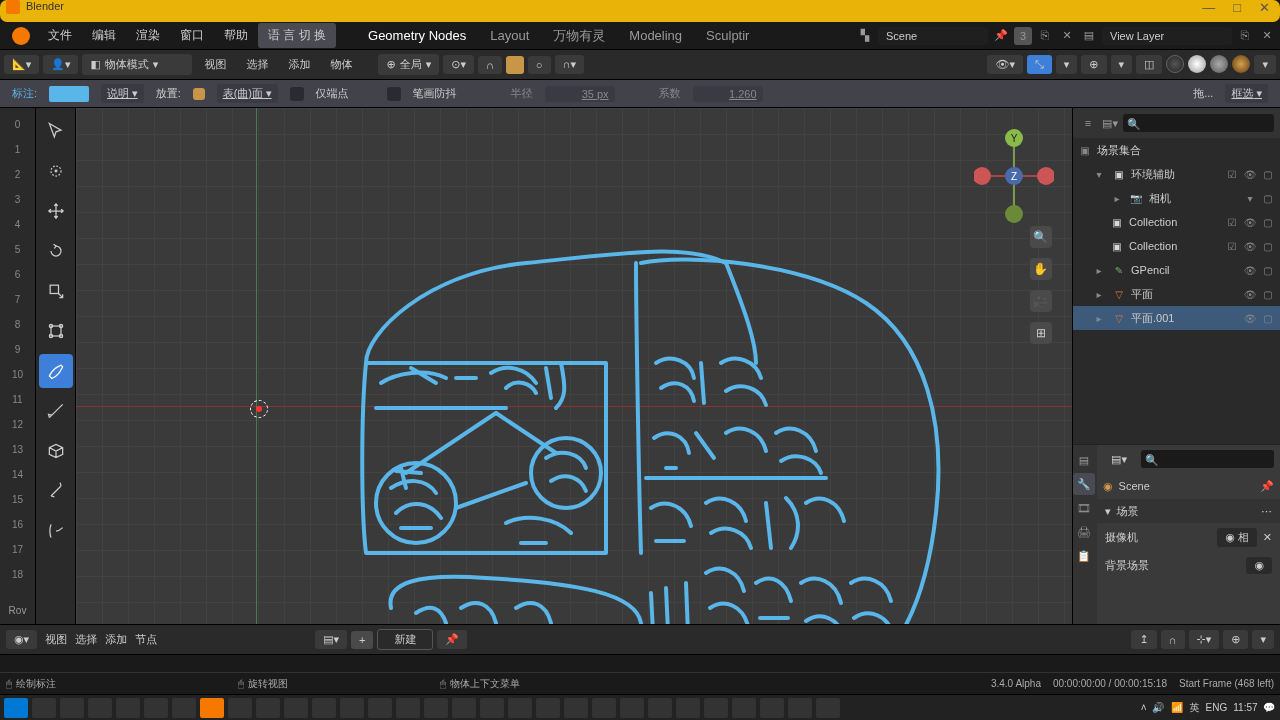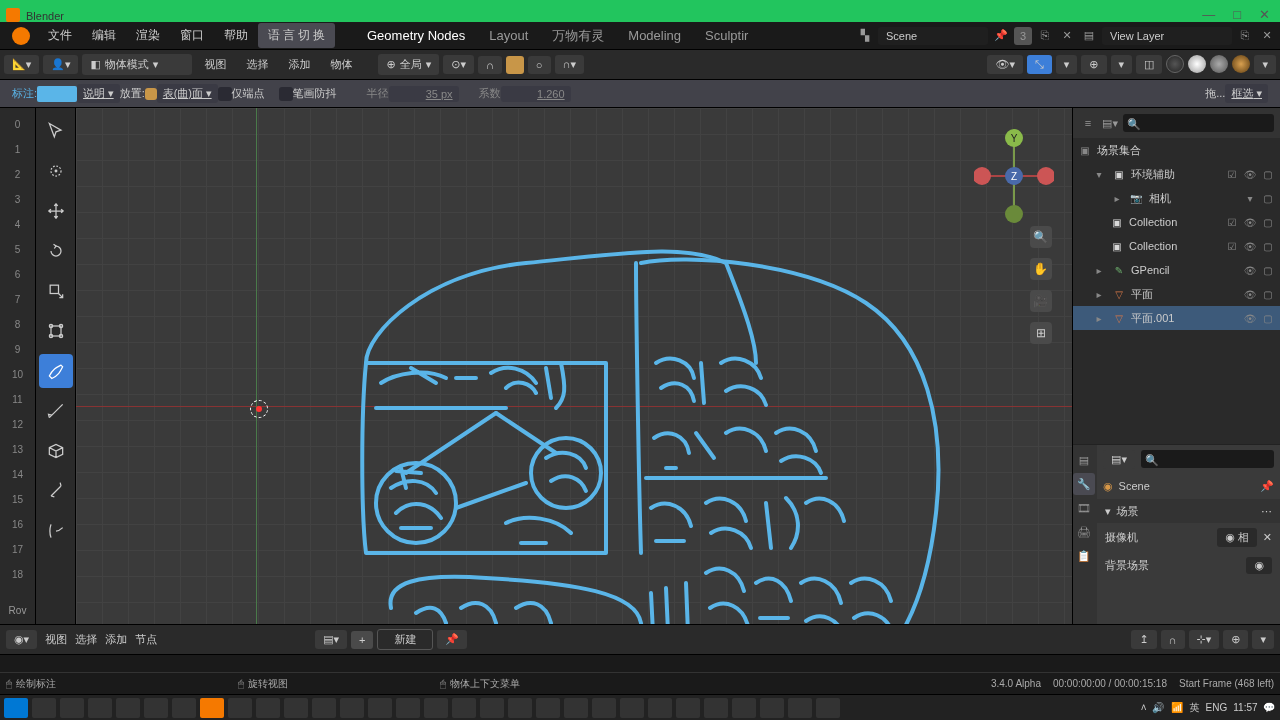--- a/index.html
+++ b/index.html
@@ -1,44 +1,44 @@
 <!DOCTYPE html>
 <html><head>
 <meta charset="utf-8">
 <style>
 * { margin: 0; padding: 0; box-sizing: border-box; font-family: -apple-system, "Segoe UI", sans-serif; user-select: none; }
 body { width: 1280px; height: 720px; background: #1a1a1a; overflow: hidden; display: flex; flex-direction: column; }
 
 
-.titlebar { height: 22px; background: #22c55e; display: flex; align-items: flex-end; padding: 0 6px; }
+.titlebar { height: 22px; background: #eab308; display: flex; align-items: flex-start; padding: 0 6px; border-radius: 7px; }
 .titlebar-icon { width: 14px; height: 14px; background: #f57900; border-radius: 2px; margin-right: 6px; }
 .titlebar-text { font-size: 11px; color: #333; flex: 1; }
 .titlebar-btns { display: flex; gap: 18px; margin-right: 4px; }
 .titlebar-btn { font-size: 13px; color: #555; }
 
 
 .topmenu { height: 28px; background: #1a1a1a; display: flex; align-items: center; padding: 0 4px; border-bottom: 1px solid #000; }
 .blender-logo { width: 18px; height: 18px; background: #f57900; border-radius: 50%; margin: 0 8px; }
-.topmenu-item { color: #ccc; font-size: 12px; padding: 4px 10px; cursor: pointer; font-family: Liberation Serif, serif; }
+.topmenu-item { color: #ccc; font-size: 12px; padding: 4px 10px; cursor: pointer; }
 .topmenu-item.lang { background: #4a4a52; border-radius: 3px; }
 .workspace-tabs { display: flex; margin-left: 20px; align-items: center; }
 .workspace-tab { padding: 4px 12px; color: #999; font-size: 13px; cursor: pointer; }
 .workspace-tab.active { color: #fff; }
 .scene-section { margin-left: auto; display: flex; align-items: center; gap: 4px; }
 .scene-input { background: #1f1f1f; color: #ccc; padding: 3px 8px; font-size: 11px; border-radius: 3px; min-width: 110px; }
 .icon-box { width: 18px; height: 18px; border-radius: 3px; display: flex; align-items: center; justify-content: center; color: #999; font-size: 11px; }
 
 
 .header-tool { height: 30px; background: #2a2a2a; display: flex; align-items: center; padding: 0 4px; gap: 4px; border-bottom: 1px solid #000; }
 .header-btn { background: #3a3a3a; padding: 3px 8px; border-radius: 3px; color: #ccc; font-size: 11px; display: flex; align-items: center; gap: 4px; }
 .mode-select { min-width: 110px; }
 .shading-sphere { width: 18px; height: 18px; border-radius: 50%; }
 
 
-.annot-bar { height: 28px; background: #42424a; display: flex; align-items: center; padding: 0 12px; gap: 0; font-size: 11px; color: #ccc; border-bottom: 1px solid #000; }
+.annot-bar { height: 28px; background: #42424a; display: flex; align-items: center; padding: 0 12px; gap: 12px; font-size: 11px; color: #ccc; border-bottom: 1px solid #000; }
 .annot-label { color: #5ab5e8; }
 .annot-field { background: #3a3a44; padding: 2px 6px; border-radius: 3px; text-decoration: underline; }
 .annot-color { background: #5ab5e8; width: 40px; height: 16px; border-radius: 2px; }
 
 
 .maincols { display: flex; flex: 1; min-height: 0; }
 
 
 .leftgutter { width: 36px; background: #2a2a2a; display: flex; flex-direction: column; align-items: center; padding-top: 4px; border-right: 1px solid #000; }
 .gutter-num { height: 25px; color: #888; font-size: 10px; width: 100%; text-align: center; line-height: 25px; }

